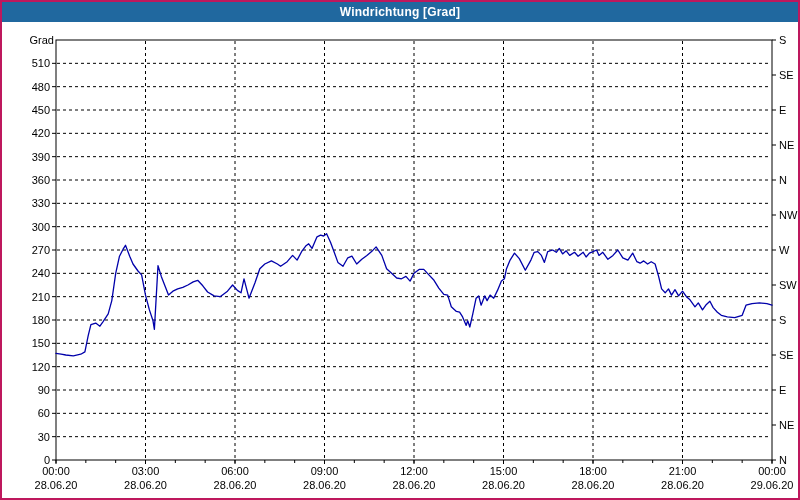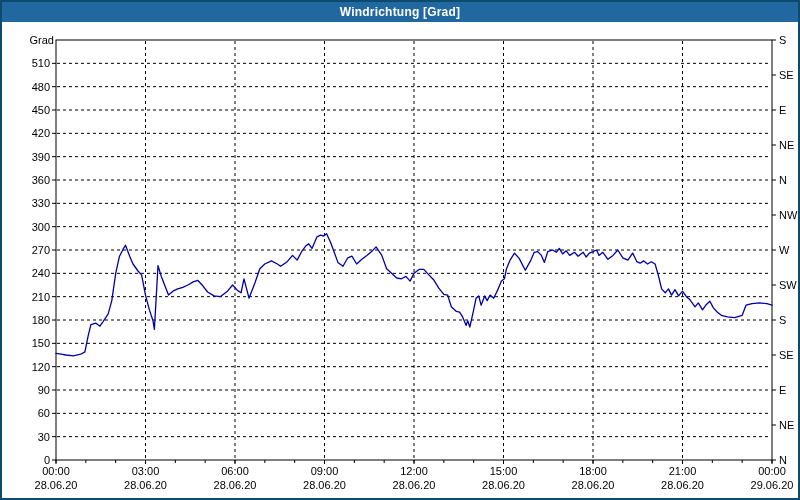--- a/index.html
+++ b/index.html
@@ -1,20 +1,20 @@
 <!DOCTYPE html>
 <html><head>
 <meta charset="utf-8">
 <style>
   html,body { margin:0; padding:0; background:#fff; }
   .window {
     position:relative;
     width:800px; height:500px;
     box-sizing:border-box;
-    border:2px solid #0c4a6e;
+    border:2px solid #be185d;
     background:#ffffff;
     font-family:"Liberation Sans", sans-serif;
     overflow:hidden;
   }
   .titlebar {
     position:absolute; top:0; left:0; right:0;
     height:20px;
     background:#20689f;
     color:#ffffff;
     font-size:12px; font-weight:bold;

